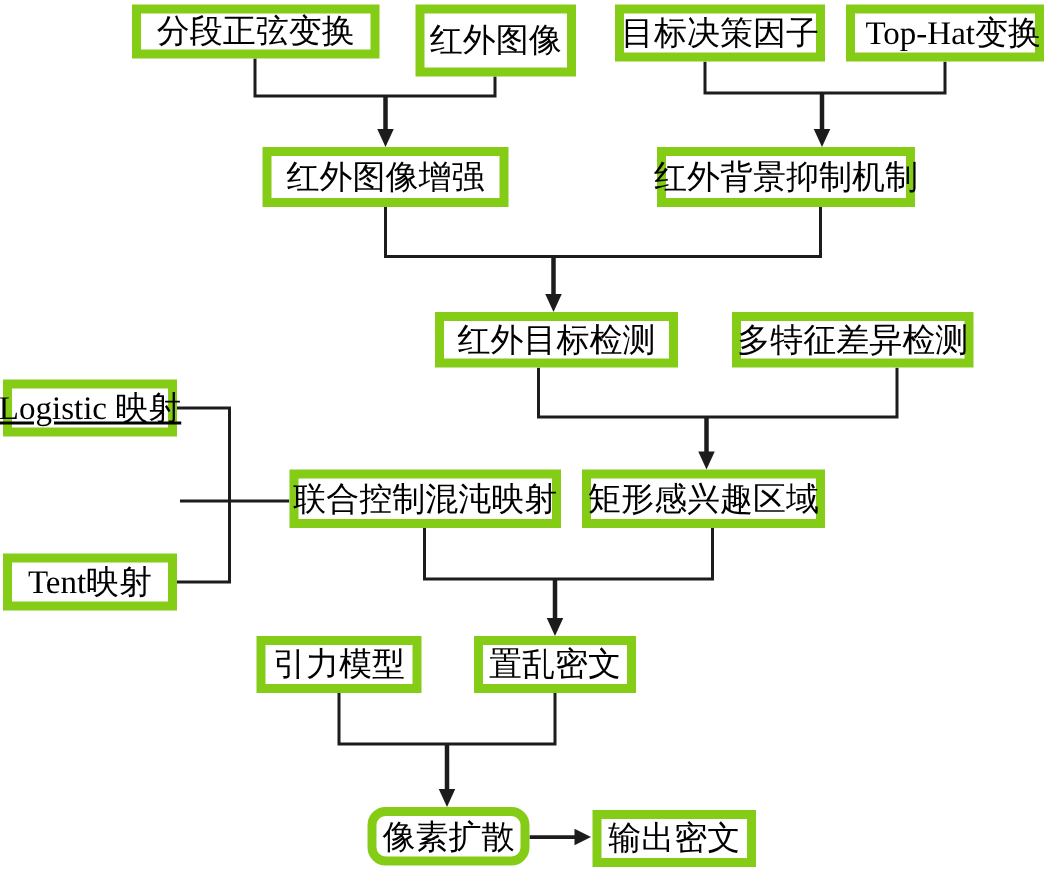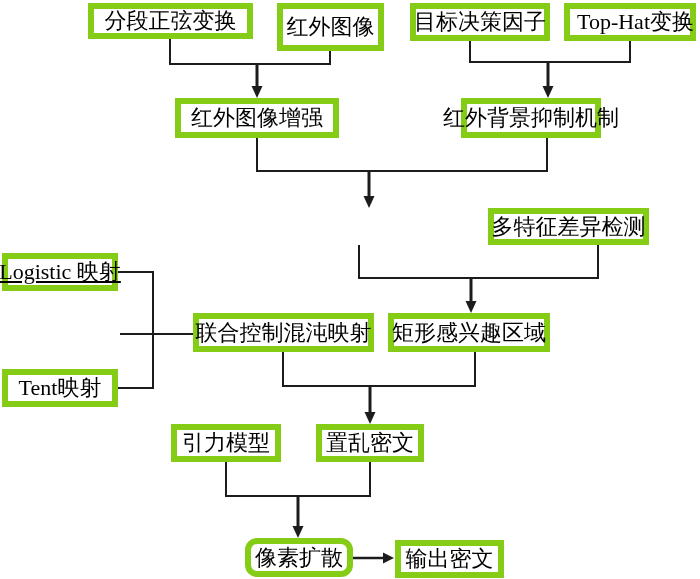--- a/index.html
+++ b/index.html
@@ -83,22 +83,23 @@
       <polygon points="394,558 383,552.5 383,563.5" fill="#1c1c1c"></polygon>
     </g>
   </svg>
 
   <div class="node" style="left:88px;  top:3px;   width:165px; height:36px;">分段正弦变换</div>
   <div class="node" style="left:277px; top:3px;   width:107px; height:48px;">红外图像</div>
   <div class="node" style="left:410px; top:3px;   width:140px; height:38px;">目标决策因子</div>
   <div class="node" style="left:564px; top:3px;   width:132px; height:38px;padding-left:11px;">Top-Hat变换</div>
 
   <div class="node" style="left:175px; top:98px;  width:164px; height:40px;">红外图像增强</div>
-  <div class="node" style="left:461px; top:98px;  width:140px; height:40px;">红外背景抑制机制</div>
+  <div class="node" style="left:438px; top:98px;  width:172px; height:40px;">红外背景抑制机制</div>
 
+  <div class="node" style="left:290px; top:208px; width:162px; height:37px;">红外目标检测</div>
   <div class="node" style="left:488px; top:208px; width:161px; height:37px;">多特征差异检测</div>
 
   <div class="node" style="left:2px;   top:253px; width:116px; height:38px;text-decoration:underline;">Logistic 映射</div>
   <div class="node" style="left:2px;   top:369px; width:116px; height:38px;">Tent映射</div>
 
   <div class="node" style="left:193px; top:313px; width:181px; height:39px;">联合控制混沌映射</div>
   <div class="node" style="left:388px; top:313px; width:162px; height:39px;">矩形感兴趣区域</div>
 
   <div class="node" style="left:171px; top:424px; width:110px; height:38px;">引力模型</div>
   <div class="node" style="left:316px; top:424px; width:108px; height:38px;">置乱密文</div>

